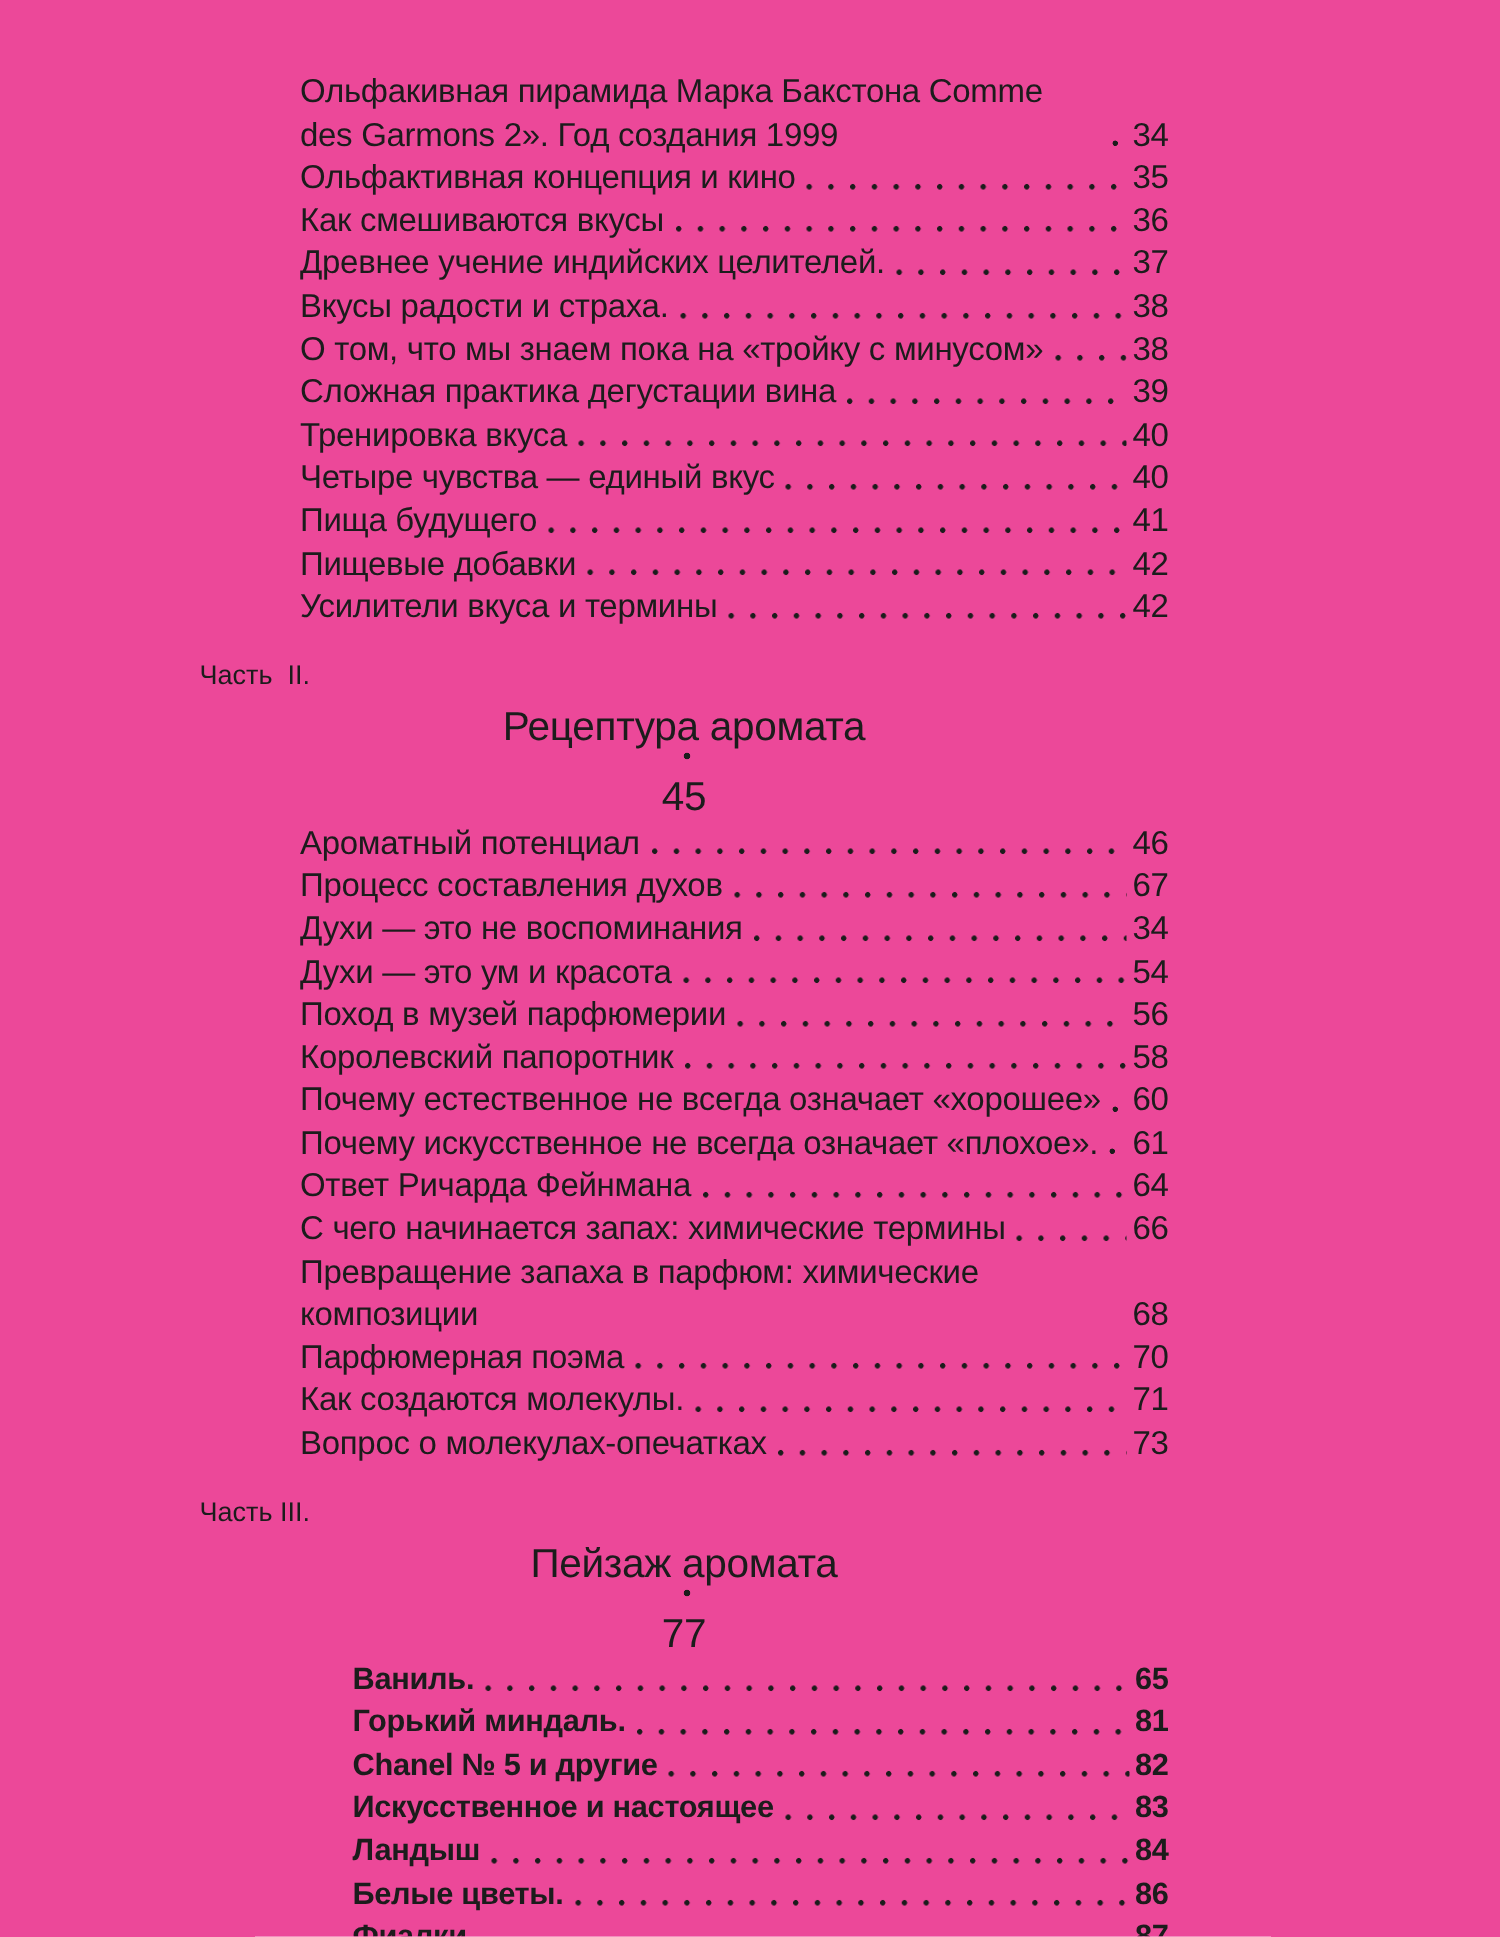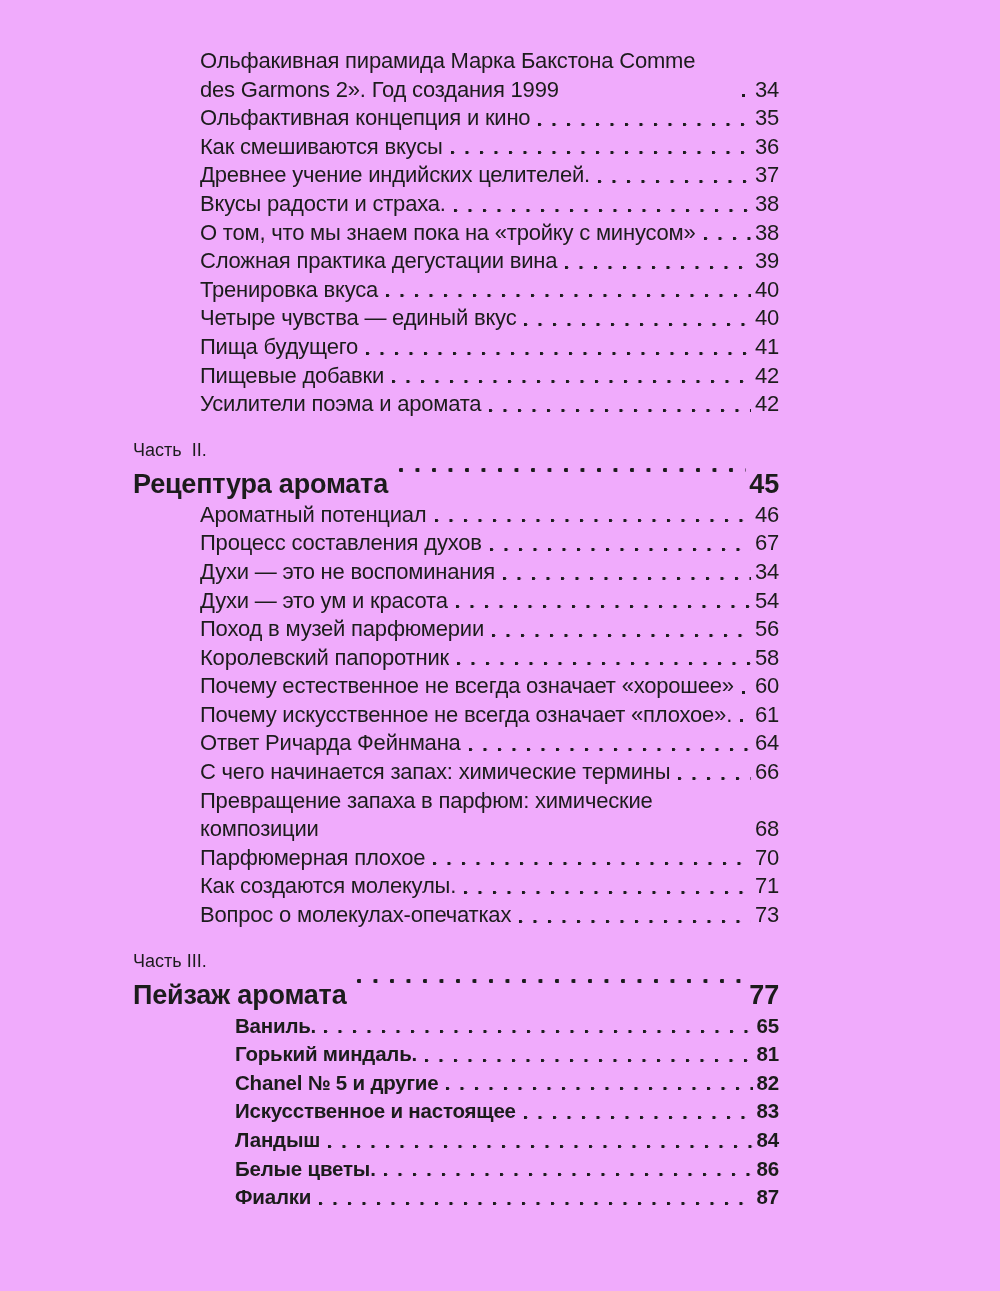--- a/index.html
+++ b/index.html
@@ -41,41 +41,42 @@
   
   .part-label {
     font-weight: 400;
     font-size: 18px;
     line-height: 34px;
     margin-top: 14px;
     white-space: pre-wrap;
   }
   .part-row {
     display: flex;
-    align-items: flex-start;
-    font-weight: 700;
+    align-items: center;
+    font-weight: 400;
     font-size: 27px;
     line-height: 34px;
     letter-spacing: -0.2px;
+    flex-direction: column;
   }
   .part-row .dots {
     height: 6px;
     margin: 0 3px 7px 10px;
     background-image: radial-gradient(circle at 3px 3px, currentColor 2.0px, rgba(0,0,0,0) 2.4px);
     background-size: 16.5px 6px;
   }
   
   .items.indent-1 { padding-left: 67px; }
   .items.indent-2 { padding-left: 102px; font-weight: bold; }
   .items.indent-2 .row { font-size: 20.5px; }
 </style>
 </head>
 <body>
 
-<div class="page" style="background: #f0abfc; color: rgb(28, 28, 28);">
+<div class="page" style="background: #ec4899; color: rgb(28, 28, 28);">
   <div class="toc" id="toc-root">
       <section class="toc-group">
         <div class="items indent-1">
           <div class="row">
             <span class="title">Ольфакивная пирамида Марка Бакстона Comme des Garmons 2». Год создания 1999</span>
             <span class="dots"></span>
             <span class="pagenum">34</span>
           </div>
           <div class="row">
             <span class="title">Ольфактивная концепция и кино</span>
@@ -121,21 +122,21 @@
             <span class="title">Пища будущего</span>
             <span class="dots"></span>
             <span class="pagenum">41</span>
           </div>
           <div class="row">
             <span class="title">Пищевые добавки</span>
             <span class="dots"></span>
             <span class="pagenum">42</span>
           </div>
           <div class="row">
-            <span class="title">Усилители поэма и аромата</span>
+            <span class="title">Усилители вкуса и термины</span>
             <span class="dots"></span>
             <span class="pagenum">42</span>
           </div>
         </div>
       </section>
       <section class="toc-group">
         <div class="part-label">Часть  II.</div>
         <div class="part-row">
           <span class="title">Рецептура аромата</span>
           <span class="dots"></span>
@@ -190,21 +191,21 @@
           <div class="row">
             <span class="title">С чего начинается запах: химические термины</span>
             <span class="dots"></span>
             <span class="pagenum">66</span>
           </div>
           <div class="row no-leader">
             <span class="title">Превращение запаха в парфюм: химические композиции</span>
             <span class="pagenum">68</span>
           </div>
           <div class="row">
-            <span class="title">Парфюмерная плохое</span>
+            <span class="title">Парфюмерная поэма</span>
             <span class="dots"></span>
             <span class="pagenum">70</span>
           </div>
           <div class="row">
             <span class="title">Как создаются молекулы.</span>
             <span class="dots"></span>
             <span class="pagenum">71</span>
           </div>
           <div class="row">
             <span class="title">Вопрос о молекулах-опечатках</span>

